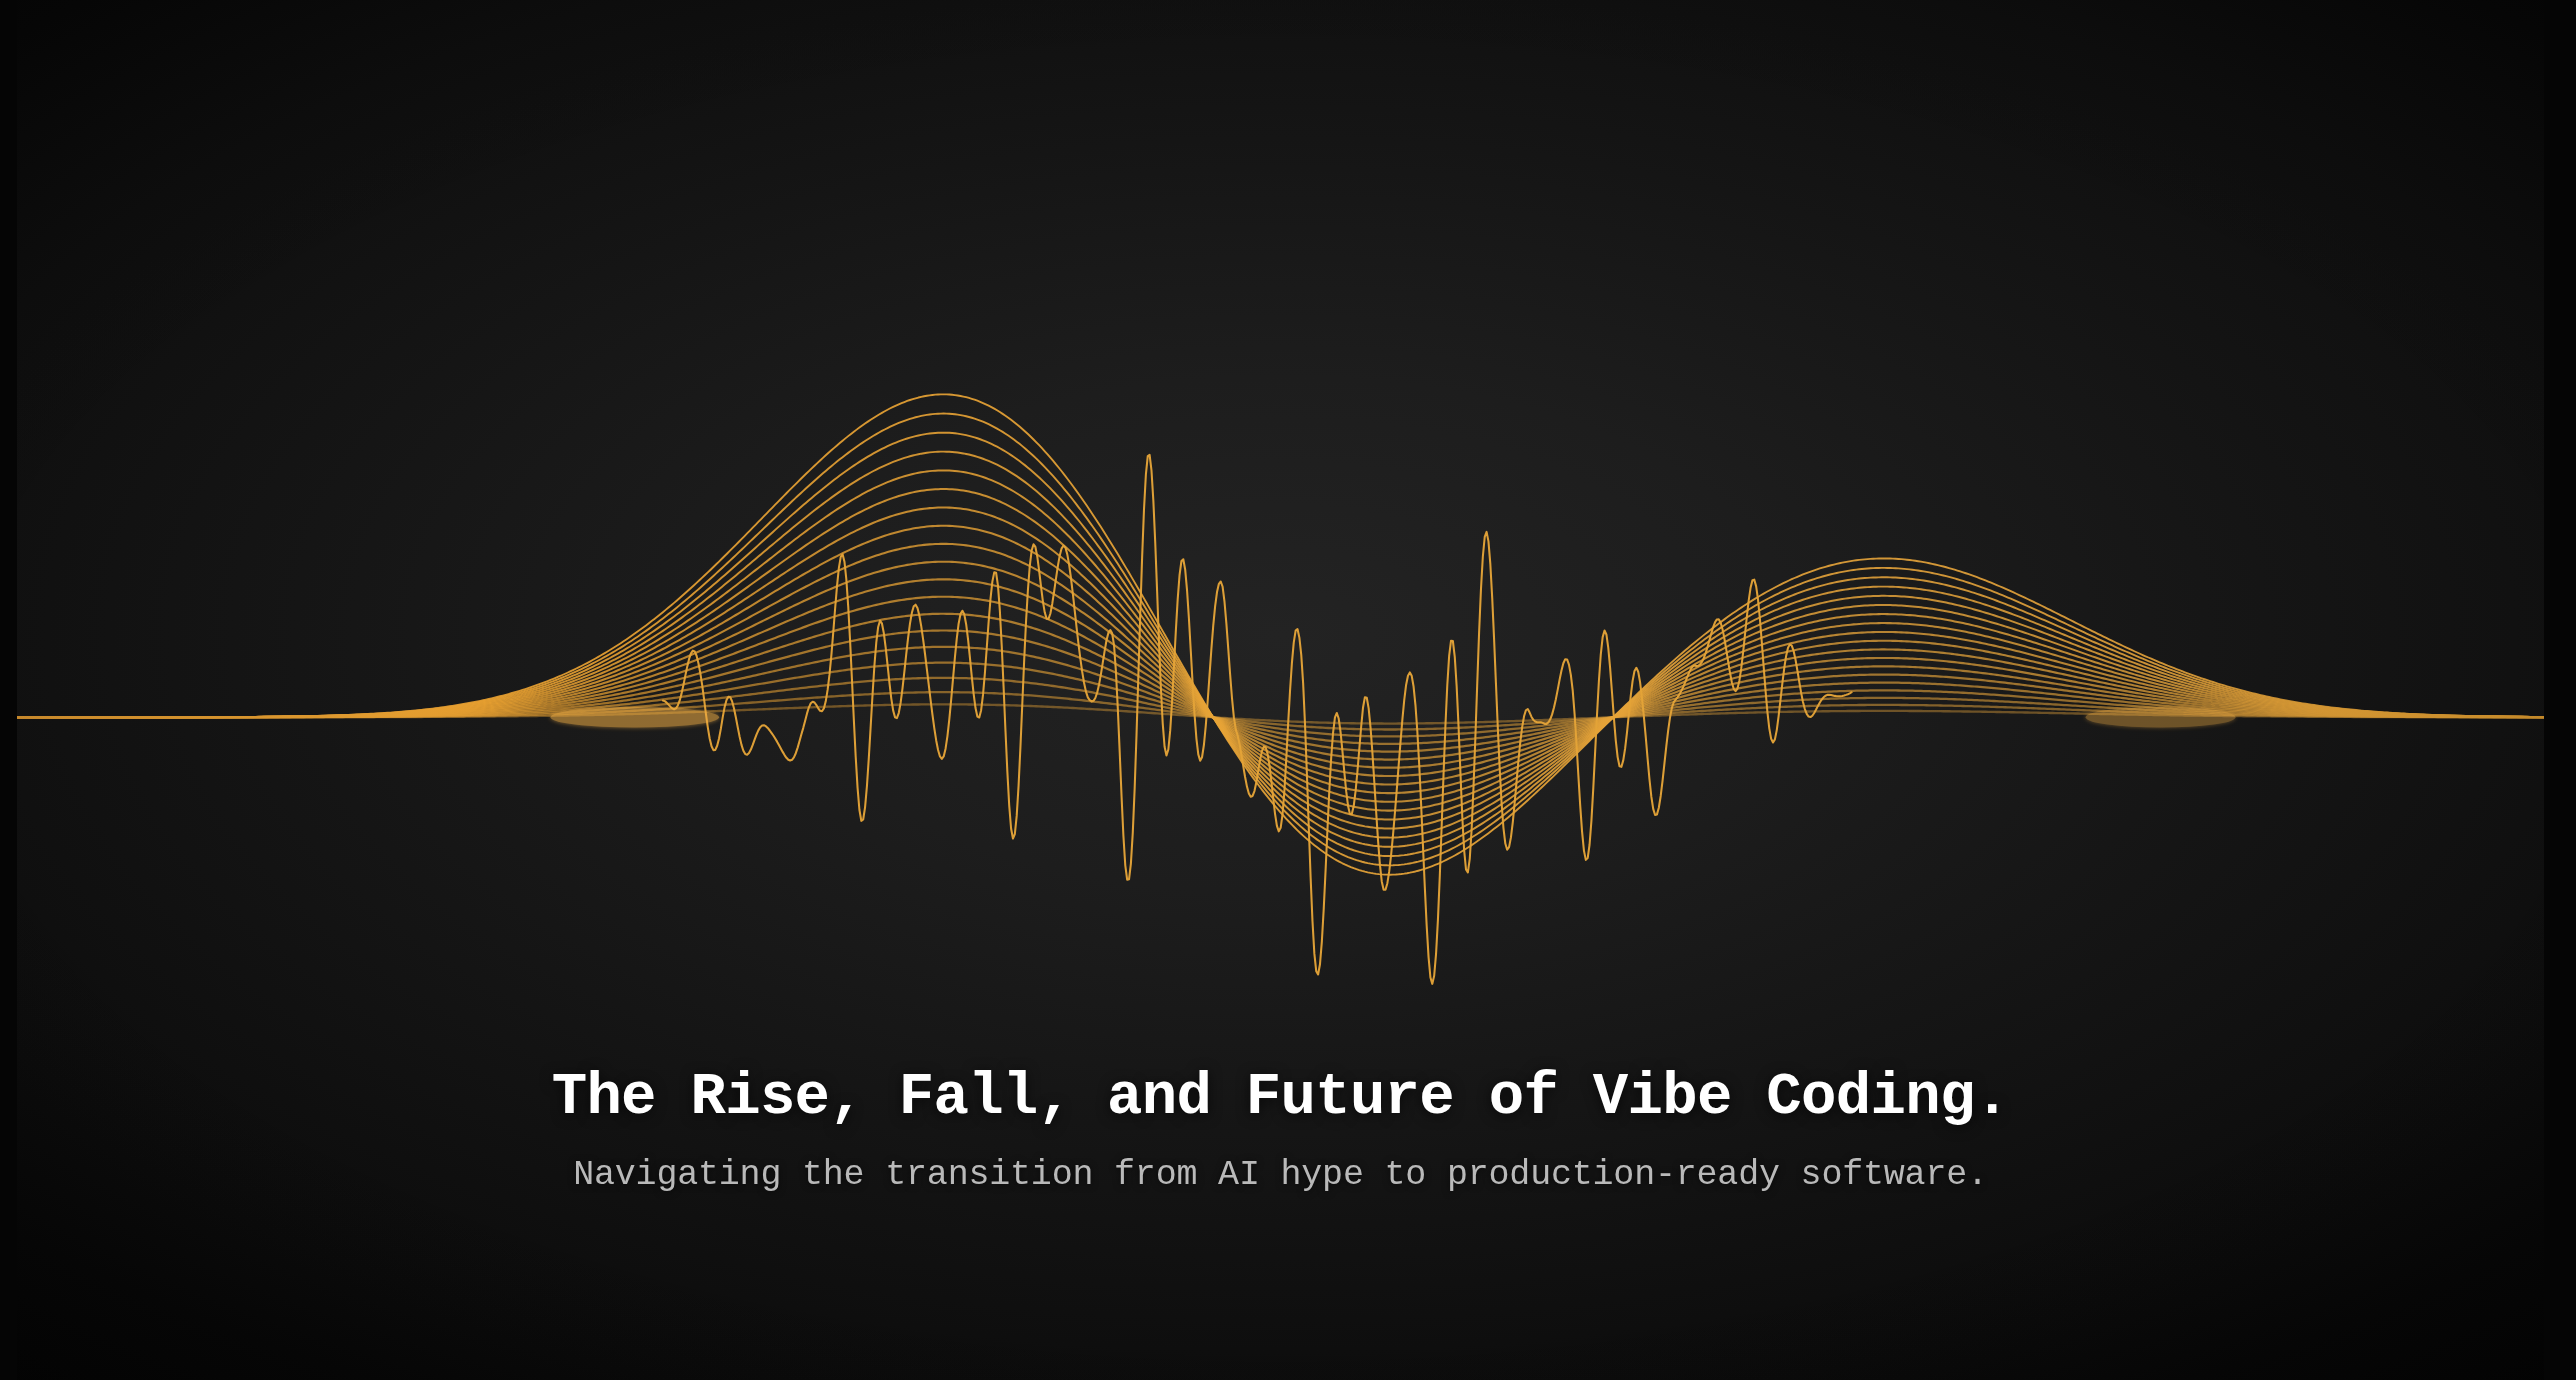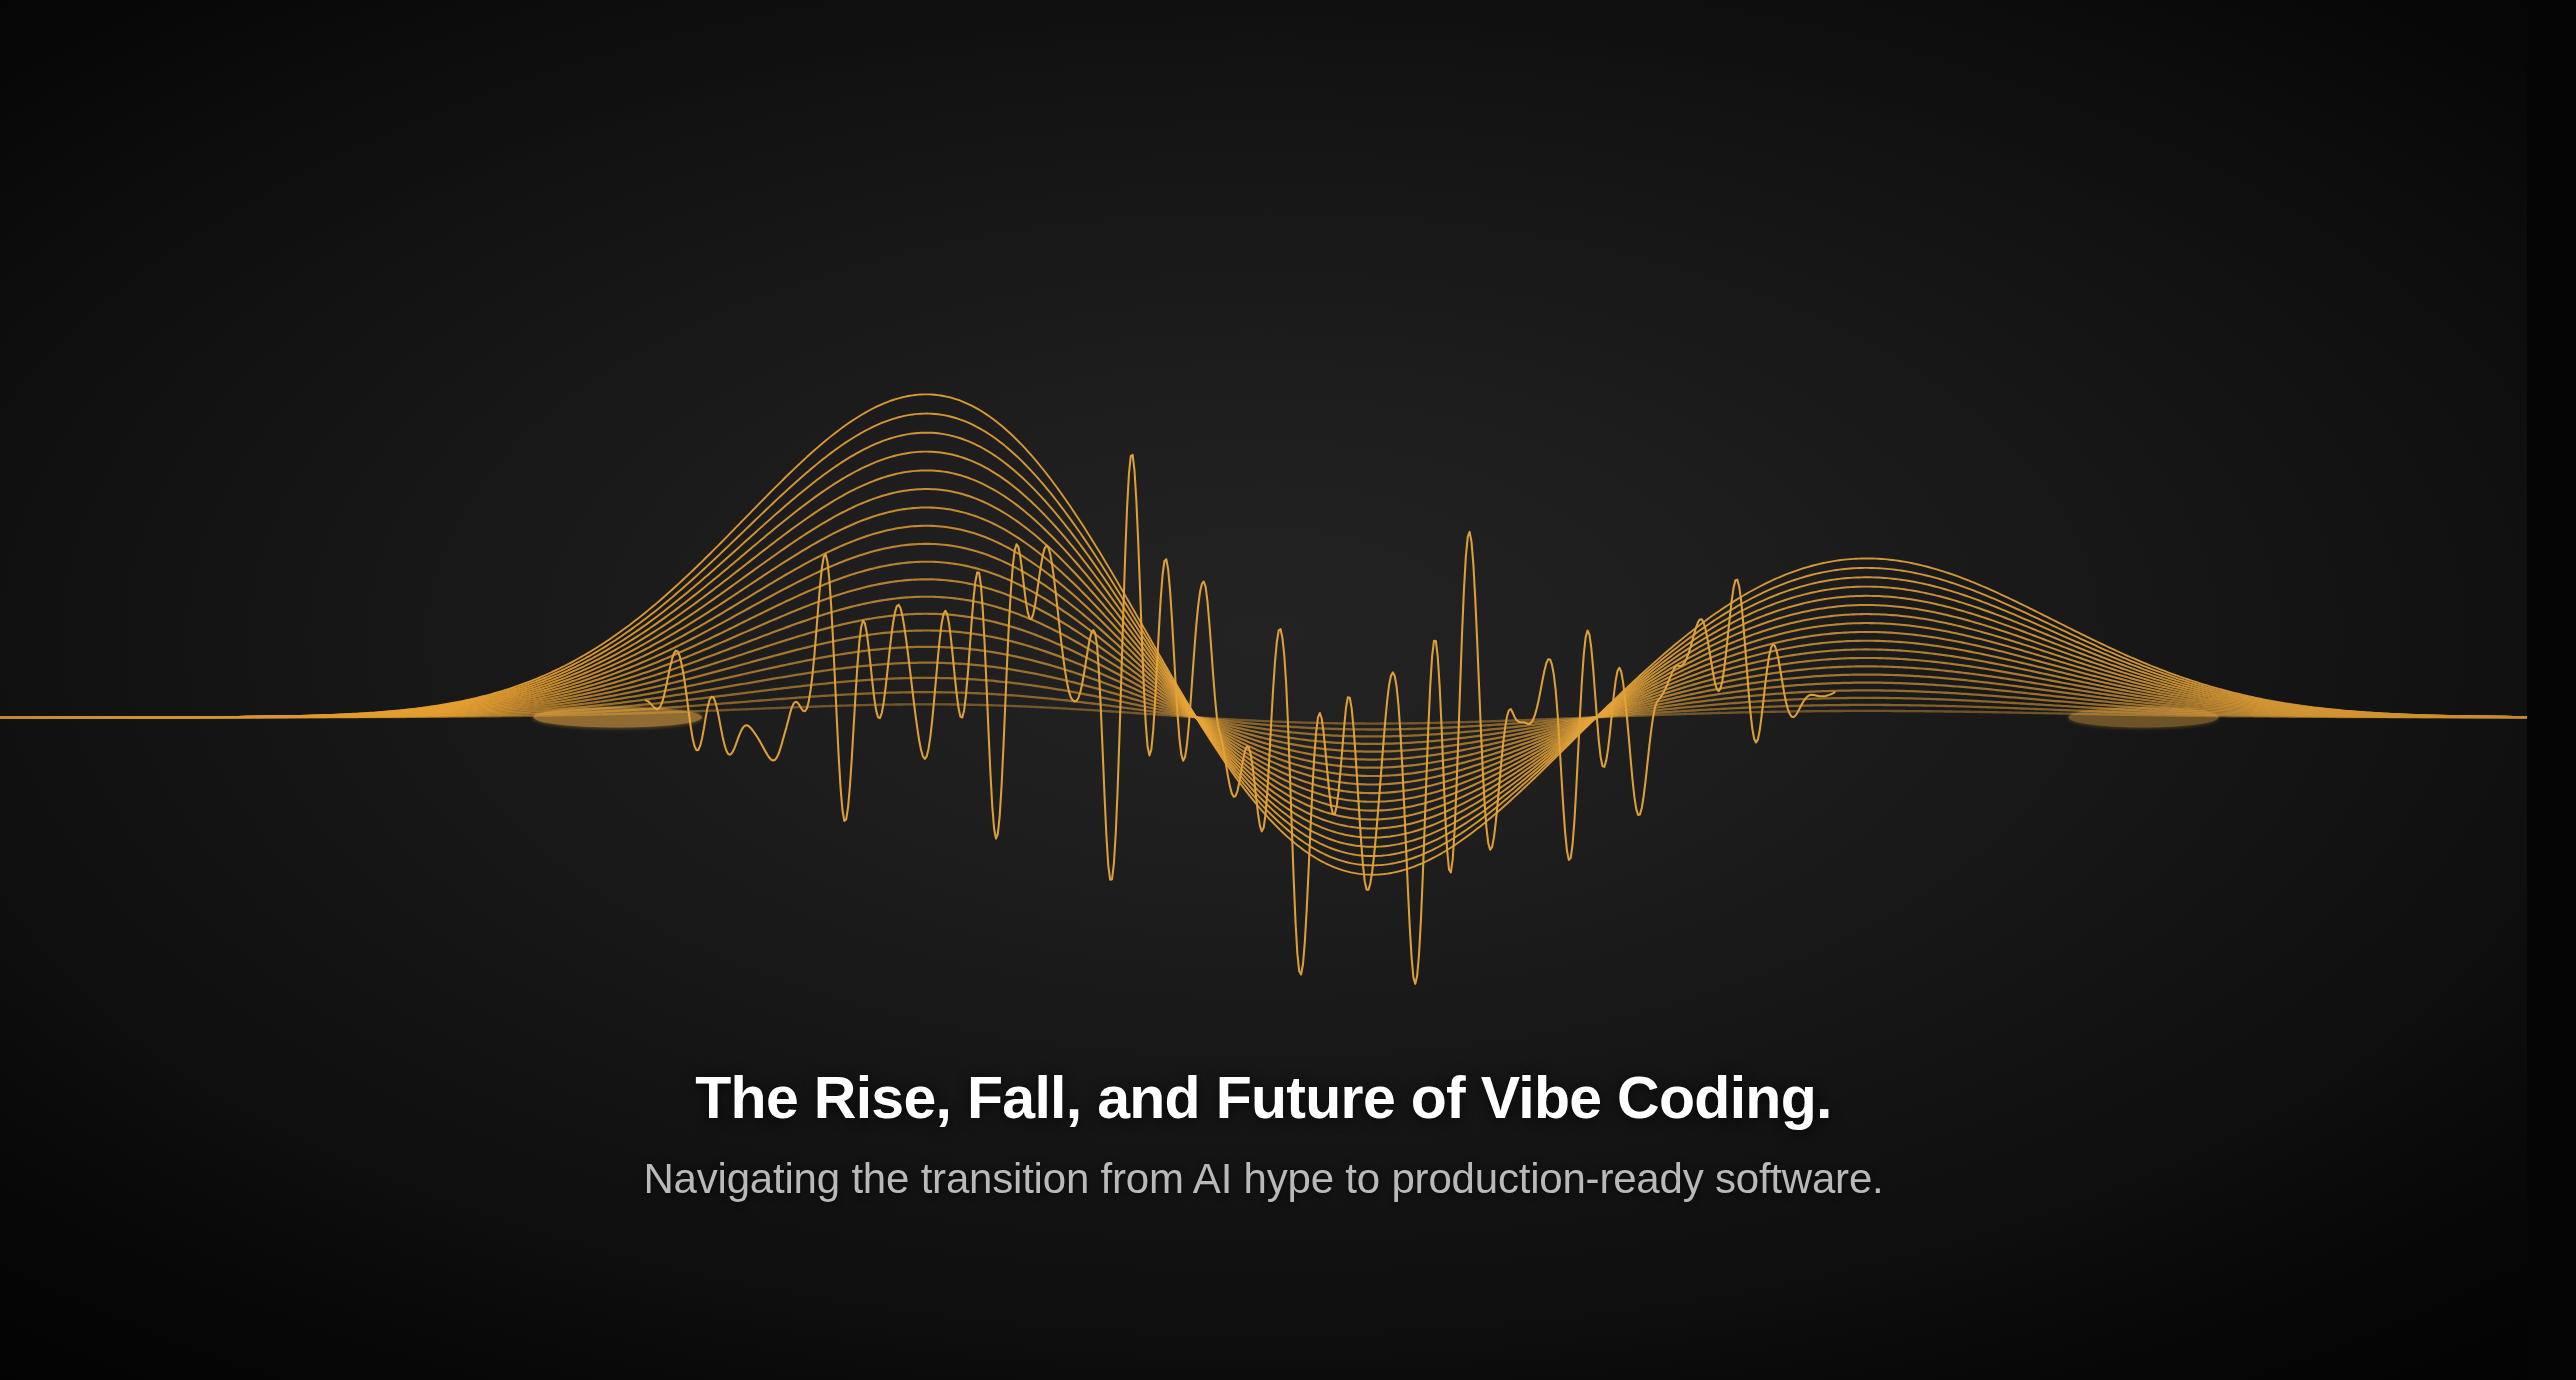--- a/index.html
+++ b/index.html
@@ -17,22 +17,23 @@
     width:2527px;
     height:1381px;
     background:
       radial-gradient(ellipse 78% 72% at 50% 46%,
           #232323 0%,
           #1d1d1d 26%,
           #151515 50%,
           #0e0e0e 72%,
           #070707 88%,
           #040404 100%);
-    font-family:Liberation Sans, sans-serif;
+    font-family:Liberation Mono, monospace;
     overflow:hidden;
+    margin-left:17px;
   }
 
   
   .vignette {
     position:absolute;
     inset:0;
     pointer-events:none;
     background:
       radial-gradient(ellipse 120% 110% at 50% 50%,
         rgba(0,0,0,0) 40%,
@@ -67,21 +68,21 @@
     line-height:1.06;
     font-weight:600;
     letter-spacing:-0.7px;
     text-shadow:0 1.9px 13px rgba(0,0,0,0.65);
   }
 
   .subhead {
     display:block;
     margin-top:24px;
     color:#b9b9b9;
-    font-size:42px;
+    font-size:35px;
     line-height:1.2;
     font-weight:400;
     letter-spacing:-0.2px;
     text-shadow:0 0.9px 7.5px rgba(0,0,0,0.6);
   }
 </style>
 </head>
 <body>
 
 <div class="hero">

